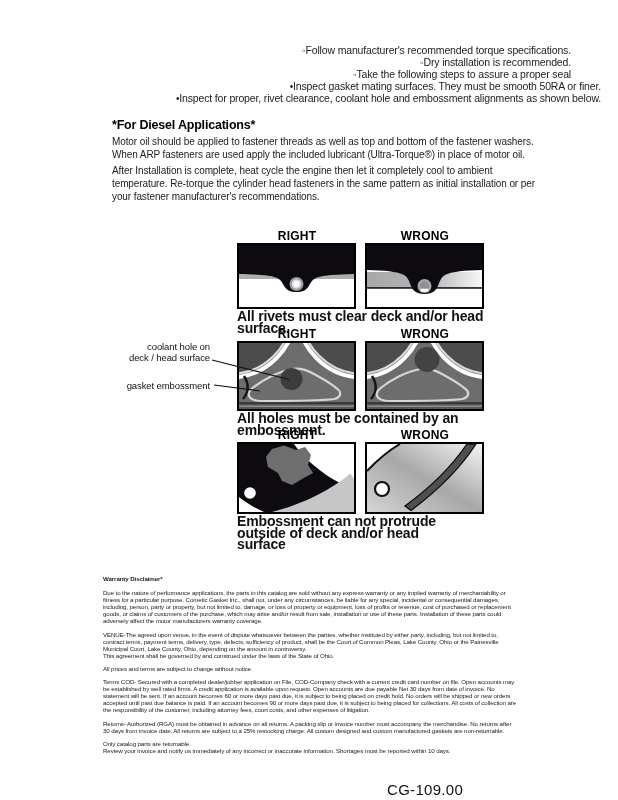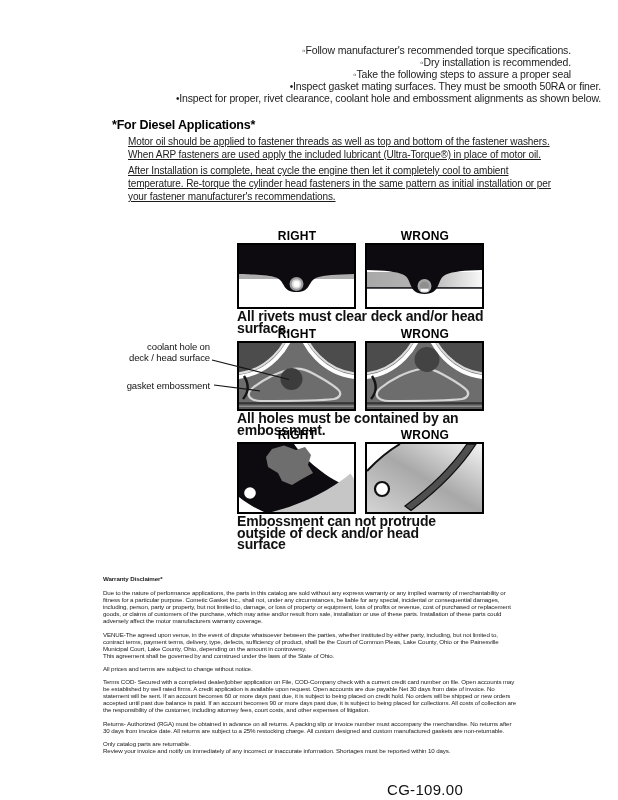--- a/index.html
+++ b/index.html
@@ -9,21 +9,21 @@
   .title{position:absolute;left:113px;top:22px;font-size:13.5px;font-weight:bold;color:#000;
          letter-spacing:-0.2px;border-bottom:1.6px solid #000;padding-bottom:2px;}
 
   .bullets{position:absolute;left:101px;top:44px;width:470px;font-size:10.5px;letter-spacing:-0.15px;}
   .bullet{height:12px;line-height:12px;white-space:nowrap;text-align:right;}
   .bullet .glyph{display:inline-block;width:8px;font-size:10px;}
   .subbullets{position:absolute;left:103px;top:80px;width:480px;font-size:10.5px;letter-spacing:-0.15px;margin-left:18px;}
   .subbullets .bullet .glyph{width:7px;}
 
   .diesel-heading{position:absolute;left:112px;top:118px;font-size:12.5px;font-weight:bold;color:#000;letter-spacing:-0.2px;}
-  .para{position:absolute;left:128px;width:424px;font-size:10px;line-height:13px;letter-spacing:-0.1px;text-decoration:underline;}
+  .para{position:absolute;left:112px;width:424px;font-size:10px;line-height:13px;letter-spacing:-0.1px;}
   .para1{top:135px;}
   .para2{top:164px;}
   .note{top:205px;}
 
   .rw-label{position:absolute;width:120px;text-align:center;font-size:12px;font-weight:bold;color:#000;letter-spacing:0.2px;}
   .dbox{position:absolute;border:2.5px solid #000;background:#fff;line-height:0;}
   .dbox svg{display:block;}
   .caption{position:absolute;left:237px;font-size:14px;font-weight:bold;letter-spacing:-0.15px;line-height:11.5px;color:#111;}
 
   .ann{position:absolute;left:105px;width:105px;text-align:right;font-size:9.5px;line-height:11px;letter-spacing:-0.1px;color:#111;}

